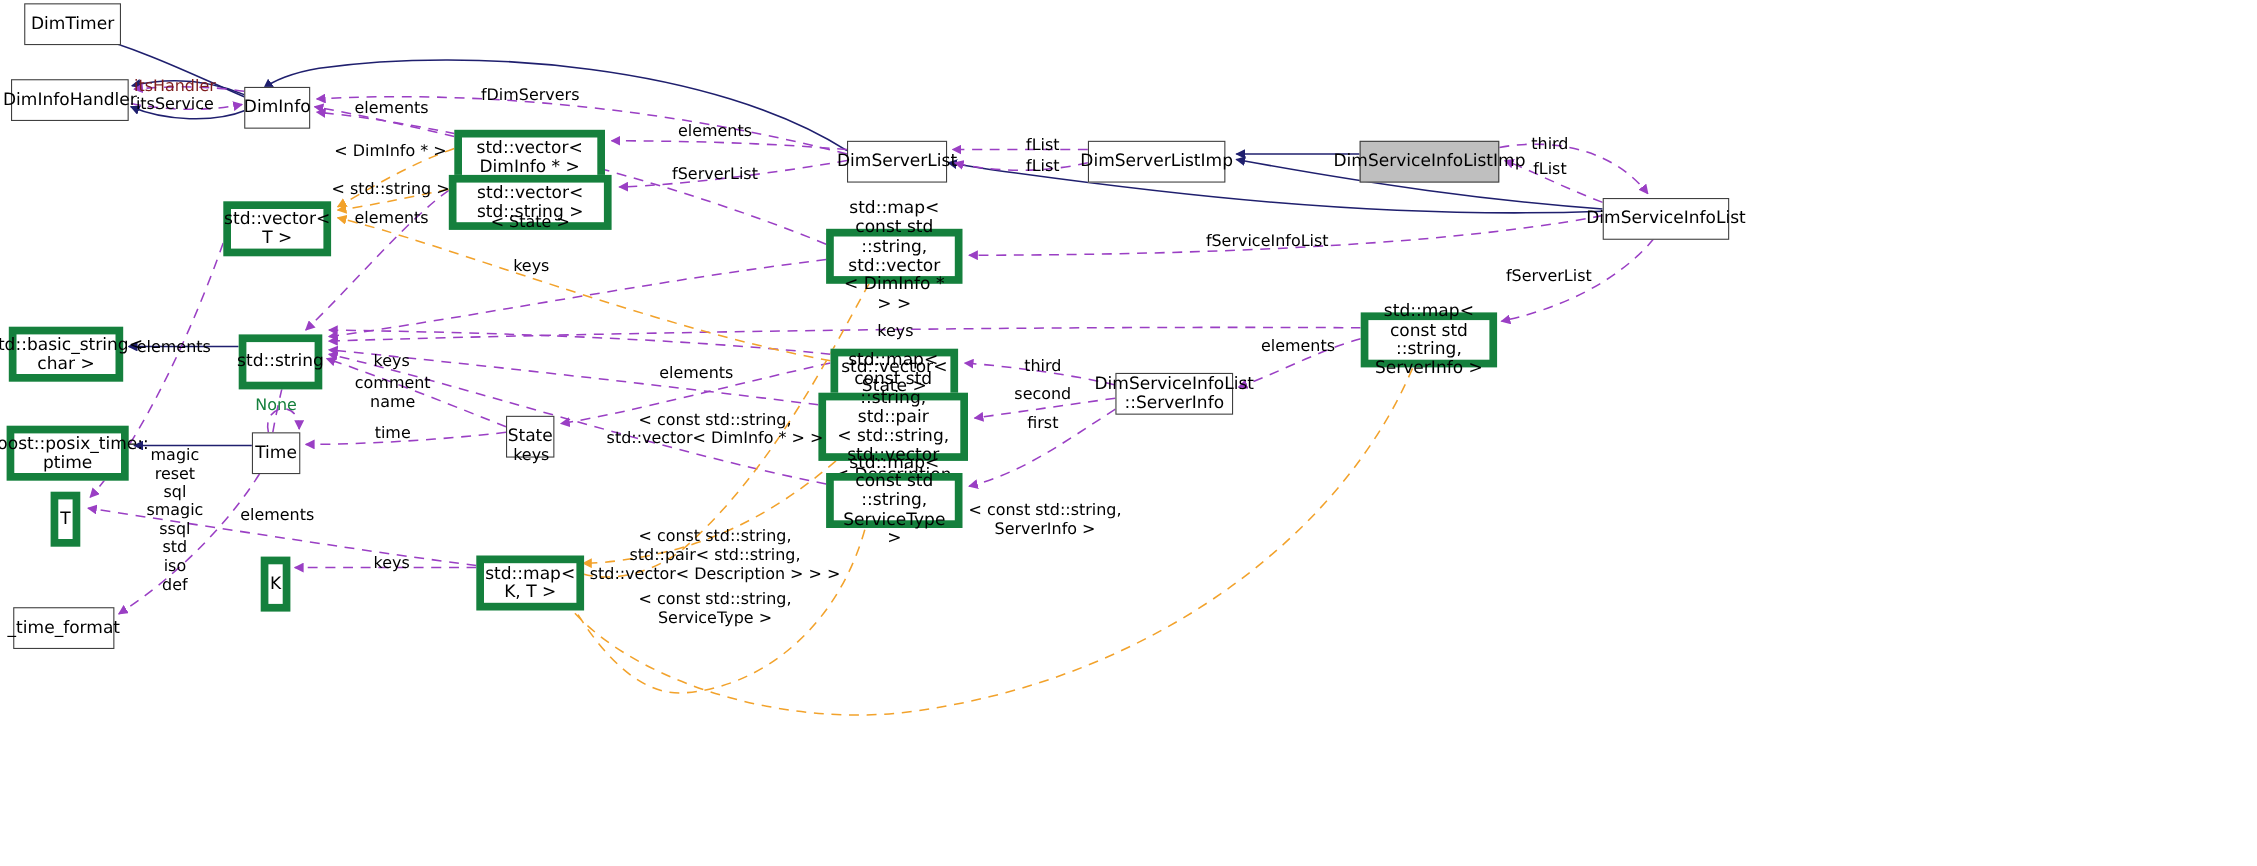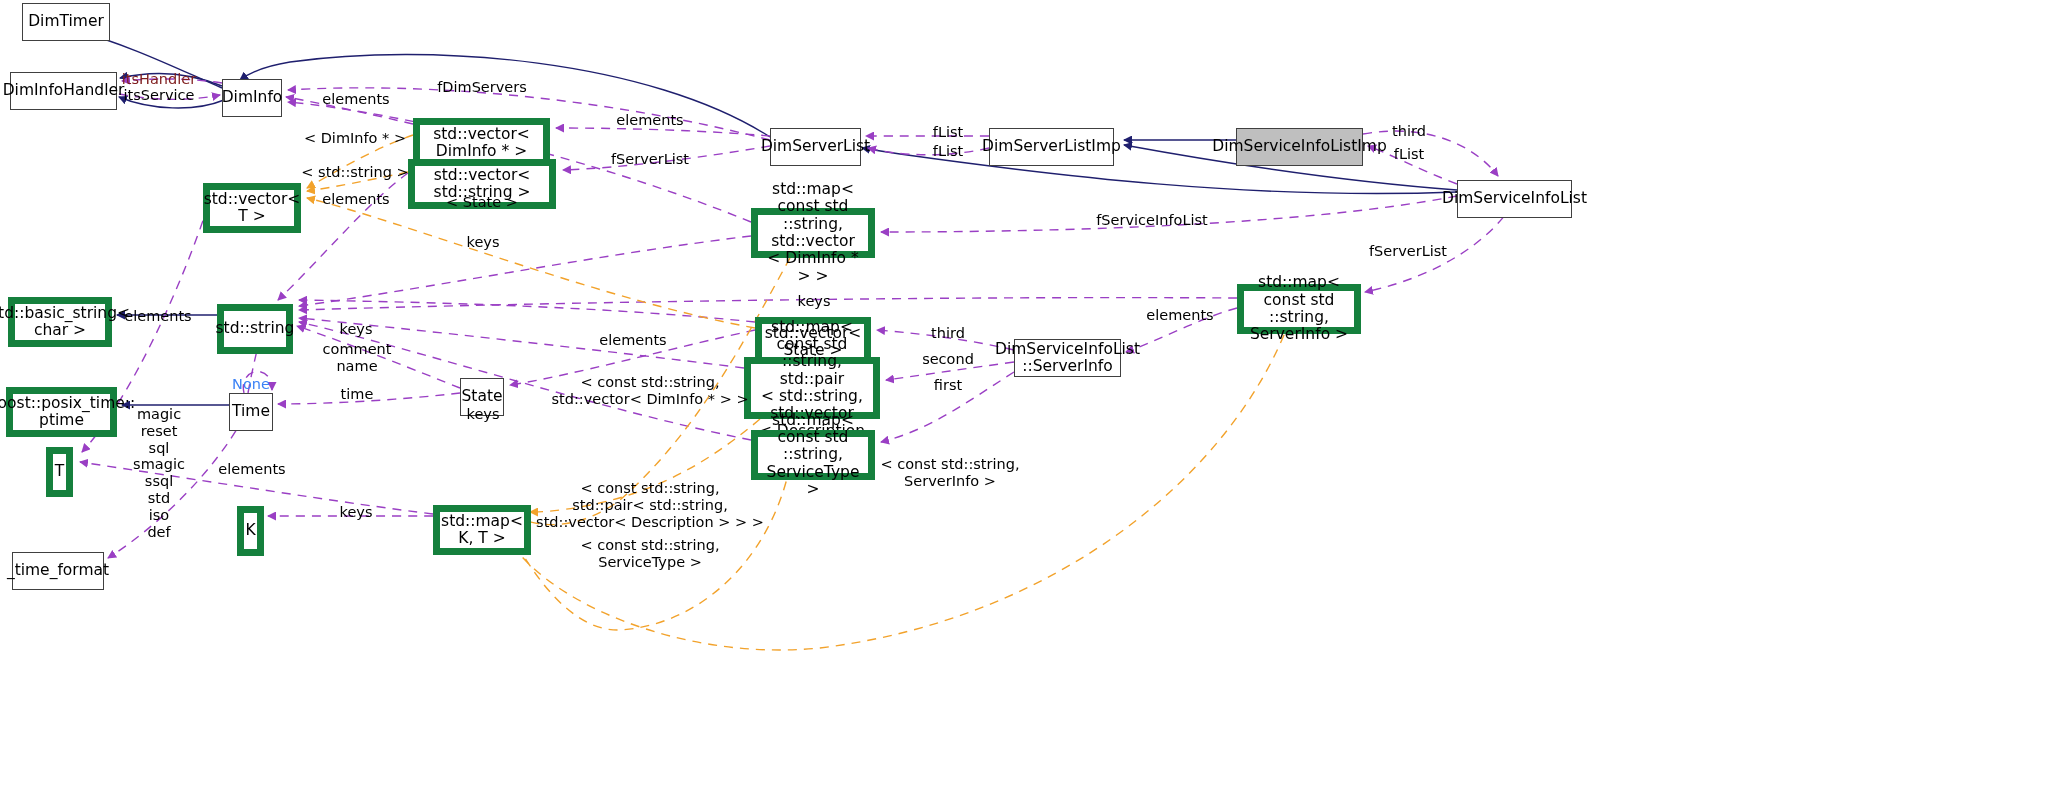--- a/index.html
+++ b/index.html
@@ -225,21 +225,21 @@
       <div class="elabel" style="left: 483px; top: 234px; color: rgb(0, 0, 0);">keys</div>
       <div class="elabel" style="left: 158px; top: 308px; color: rgb(0, 0, 0);">elements</div>
       <div class="elabel" style="left: 814px; top: 293px; color: rgb(0, 0, 0);">keys</div>
       <div class="elabel" style="left: 1180px; top: 307px; color: rgb(0, 0, 0);">elements</div>
       <div class="elabel" style="left: 356px; top: 321px; color: rgb(0, 0, 0);">keys</div>
       <div class="elabel" style="left: 633px; top: 332px; color: rgb(0, 0, 0);">elements</div>
       <div class="elabel" style="left: 948px; top: 325px; color: rgb(0, 0, 0);">third</div>
       <div class="elabel" style="left: 357px; top: 341px; color: rgb(0, 0, 0);">comment
 name</div>
       <div class="elabel" style="left: 948px; top: 351px; color: rgb(0, 0, 0);">second</div>
-      <div class="elabel" style="left: 251px; top: 376px; color: #3b82f6;">None</div>
+      <div class="elabel" style="left: 251px; top: 361px; color: #15803d;">None</div>
       <div class="elabel" style="left: 650px; top: 374px; color: rgb(0, 0, 0);">&lt; const std::string,
 std::vector&lt; DimInfo * &gt; &gt;</div>
       <div class="elabel" style="left: 948px; top: 377px; color: rgb(0, 0, 0);">first</div>
       <div class="elabel" style="left: 357px; top: 386px; color: rgb(0, 0, 0);">time</div>
       <div class="elabel" style="left: 483px; top: 406px; color: rgb(0, 0, 0);">keys</div>
       <div class="elabel" style="left: 159px; top: 406px; color: rgb(0, 0, 0);">magic
 reset
 sql
 smagic
 ssql

